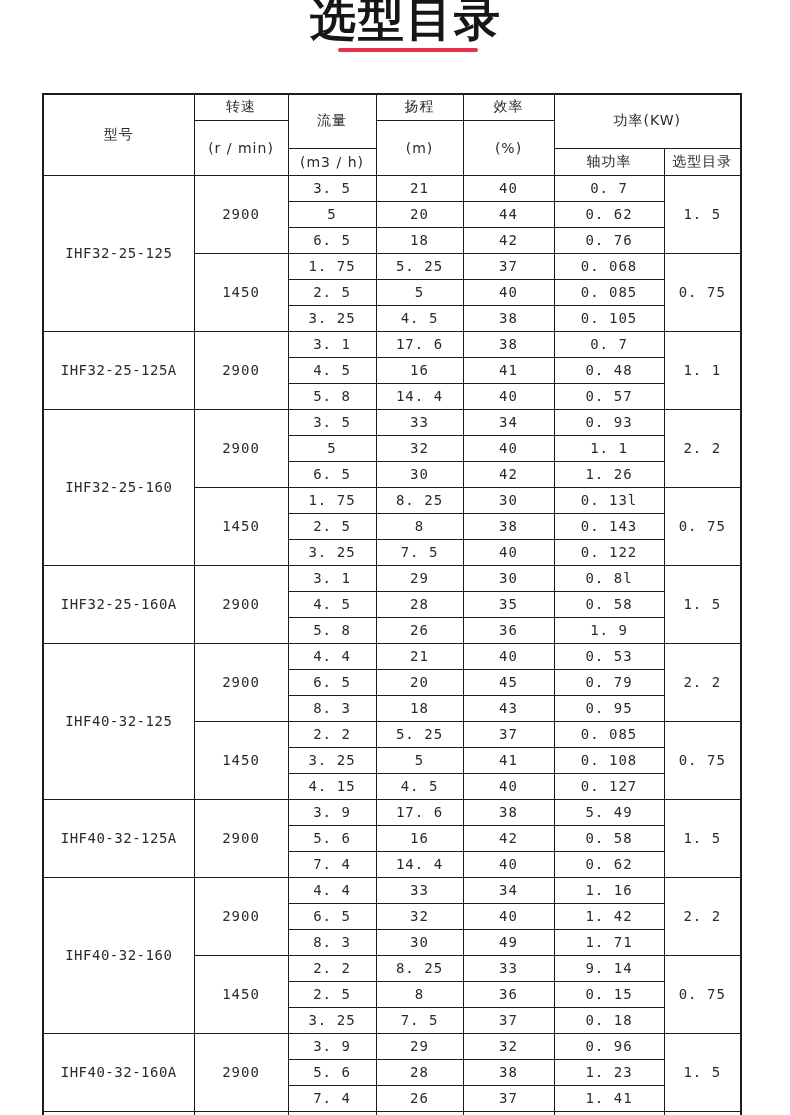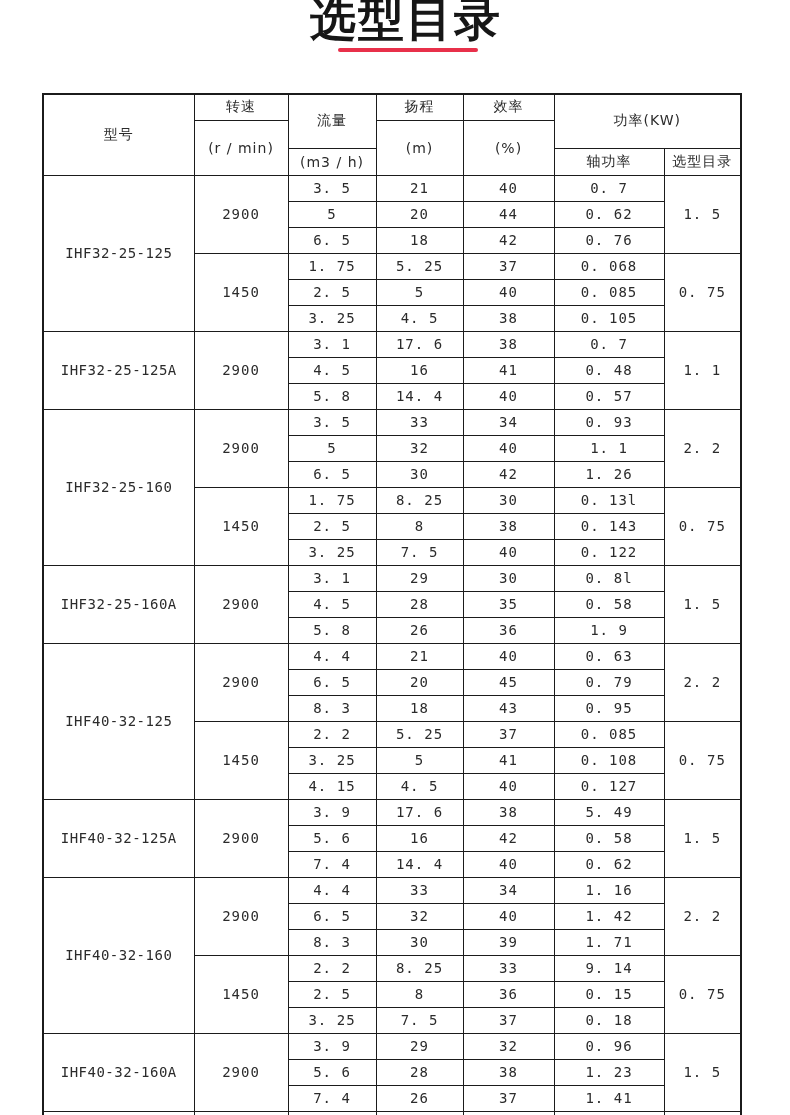--- a/index.html
+++ b/index.html
@@ -206,21 +206,21 @@
         <td data-name="head-cell">26</td>
         <td data-name="eff-cell">36</td>
         <td data-name="shaft-power-cell">1. 9</td>
       </tr>
       <tr data-name="table-row">
         <td data-name="model-cell" rowspan="6">IHF40-32-125</td>
         <td data-name="speed-cell" rowspan="3">2900</td>
         <td data-name="flow-cell">4. 4</td>
         <td data-name="head-cell">21</td>
         <td data-name="eff-cell">40</td>
-        <td data-name="shaft-power-cell">0. 63</td>
+        <td data-name="shaft-power-cell">0. 53</td>
         <td data-name="motor-power-cell" rowspan="3">2. 2</td>
       </tr>
       <tr data-name="table-row">
         <td data-name="flow-cell">6. 5</td>
         <td data-name="head-cell">20</td>
         <td data-name="eff-cell">45</td>
         <td data-name="shaft-power-cell">0. 79</td>
       </tr>
       <tr data-name="table-row">
         <td data-name="flow-cell">8. 3</td>
@@ -280,21 +280,21 @@
       </tr>
       <tr data-name="table-row">
         <td data-name="flow-cell">6. 5</td>
         <td data-name="head-cell">32</td>
         <td data-name="eff-cell">40</td>
         <td data-name="shaft-power-cell">1. 42</td>
       </tr>
       <tr data-name="table-row">
         <td data-name="flow-cell">8. 3</td>
         <td data-name="head-cell">30</td>
-        <td data-name="eff-cell">39</td>
+        <td data-name="eff-cell">49</td>
         <td data-name="shaft-power-cell">1. 71</td>
       </tr>
       <tr data-name="table-row">
         <td data-name="speed-cell" rowspan="3">1450</td>
         <td data-name="flow-cell">2. 2</td>
         <td data-name="head-cell">8. 25</td>
         <td data-name="eff-cell">33</td>
         <td data-name="shaft-power-cell">9. 14</td>
         <td data-name="motor-power-cell" rowspan="3">0. 75</td>
       </tr>

